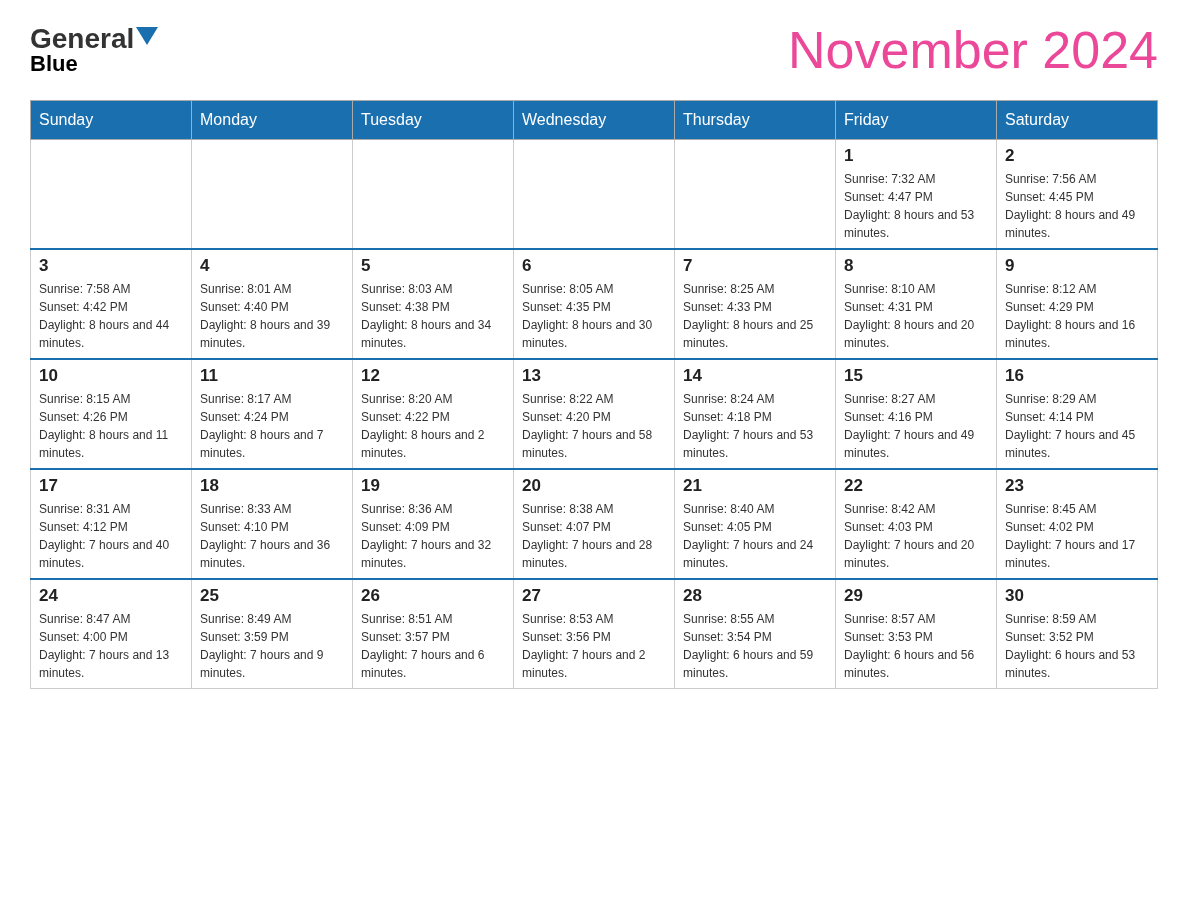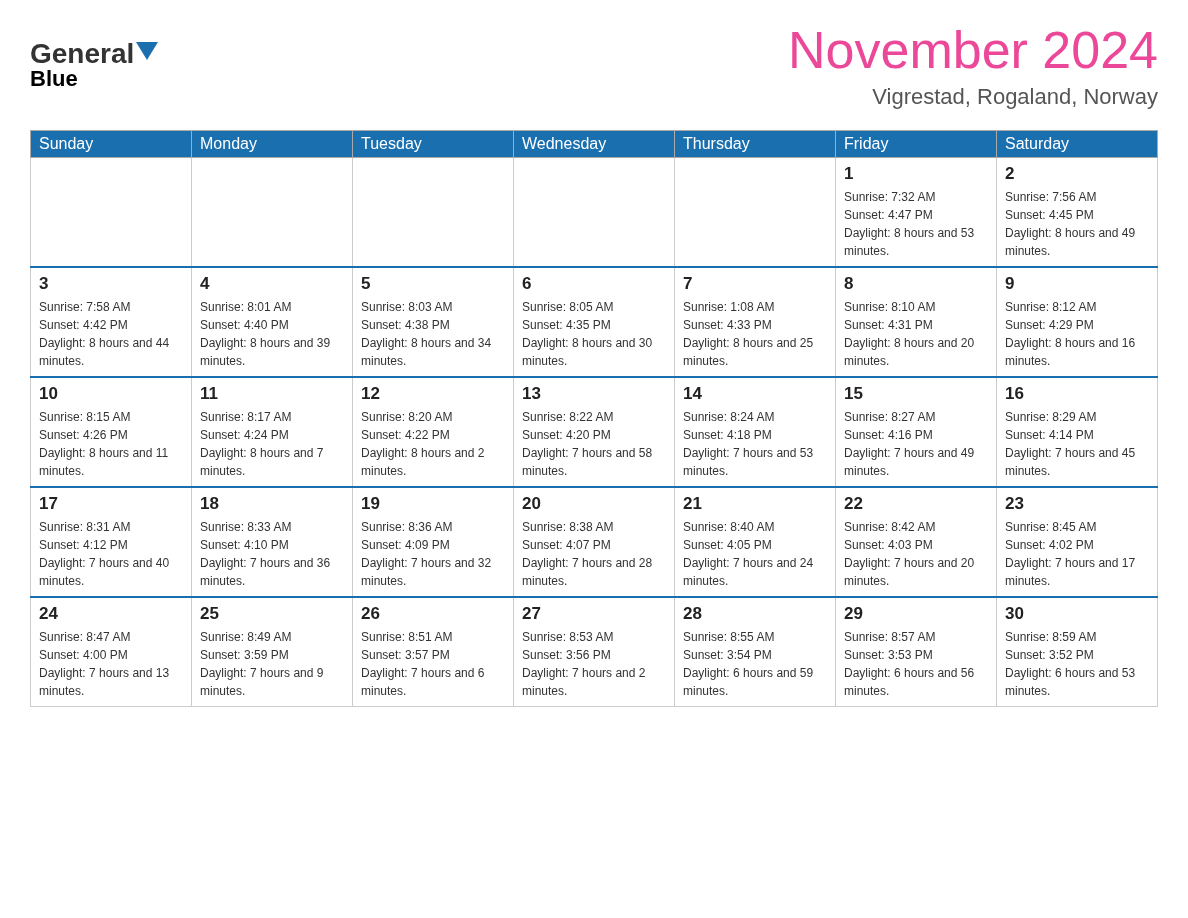--- a/index.html
+++ b/index.html
@@ -47,21 +47,21 @@
       margin-top: 4px;
     }
     .calendar-table {
       width: 100%;
       border-collapse: collapse;
       border: 1px solid #aaa;
     }
     .calendar-table th {
       background-color: #1a6faf;
       color: #fff;
-      padding: 4px 8px;
+      padding: 10px 8px;
       font-size: 16px;
       font-weight: normal;
       text-align: left;
       border: 1px solid #aaa;
     }
     .calendar-table td {
       vertical-align: top;
       border: 1px solid #ccc;
       padding: 6px 8px;
       width: 14.28%;
@@ -97,21 +97,20 @@
       <span style="display:inline-block;margin-left:2px;margin-top:2px;">
         <svg width="22" height="22" viewBox="0 0 22 22">
           <polygon points="0,0 22,0 11,18" fill="#1a6faf"></polygon>
         </svg>
       </span>
     </div>
     <div class="logo-blue">Blue</div>
   </div>
   <div class="title-area">
     <div class="calendar-title">November 2024</div>
-    <div class="calendar-subtitle">Vigrestad, Rogaland, Norway</div>
   </div>
 </div>
 
 <table class="calendar-table">
   <thead>
     <tr>
       <th>Sunday</th>
       <th>Monday</th>
       <th>Tuesday</th>
       <th>Wednesday</th>
@@ -160,21 +159,21 @@
 Daylight: 8 hours and 34 minutes.</div>
         </td>
         <td>
           <span class="day-number">6</span>
           <div class="day-info" style="white-space: pre-line;">Sunrise: 8:05 AM
 Sunset: 4:35 PM
 Daylight: 8 hours and 30 minutes.</div>
         </td>
         <td>
           <span class="day-number">7</span>
-          <div class="day-info" style="white-space: pre-line;">Sunrise: 1:08 AM
+          <div class="day-info" style="white-space: pre-line;">Sunrise: 8:25 AM
 Sunset: 4:33 PM
 Daylight: 8 hours and 25 minutes.</div>
         </td>
         <td>
           <span class="day-number">8</span>
           <div class="day-info" style="white-space: pre-line;">Sunrise: 8:10 AM
 Sunset: 4:31 PM
 Daylight: 8 hours and 20 minutes.</div>
         </td>
         <td>

